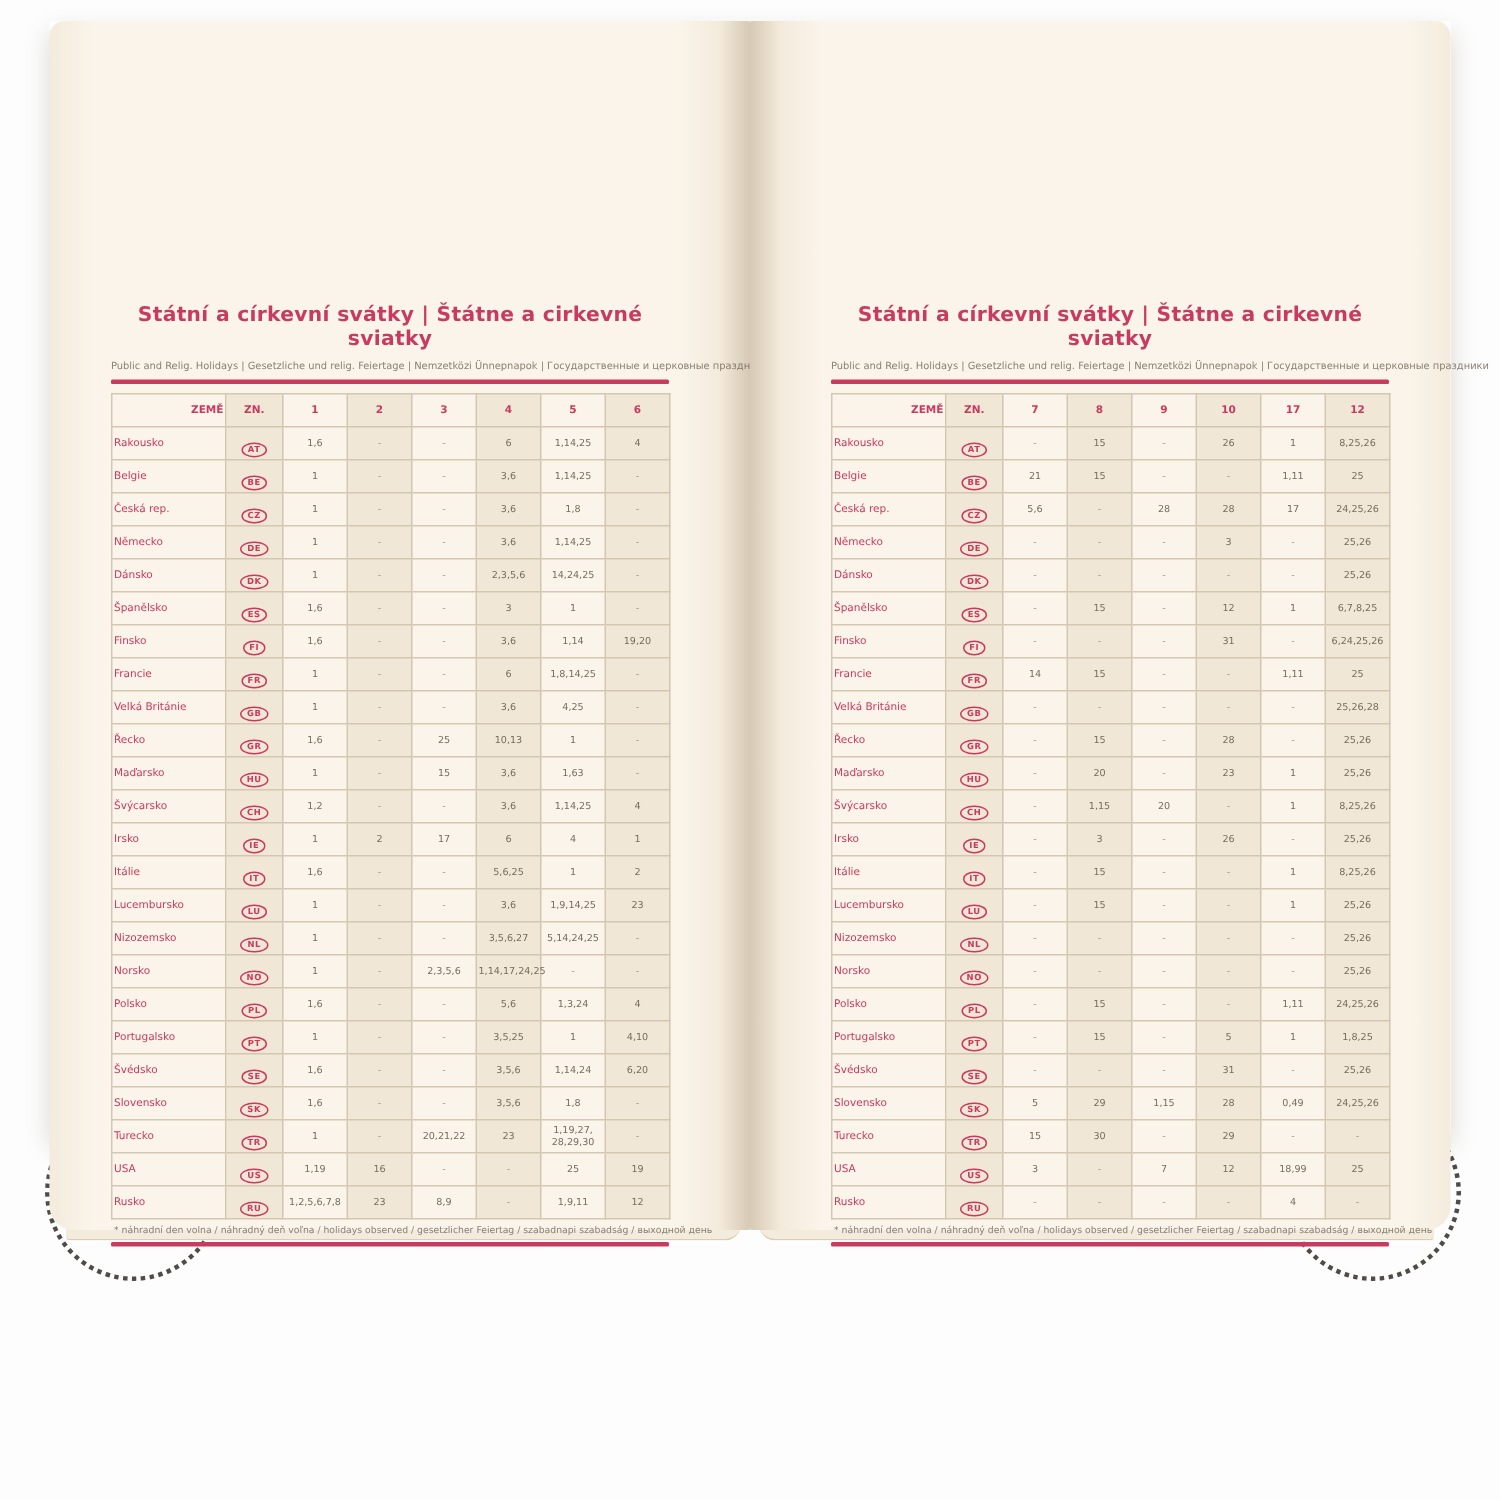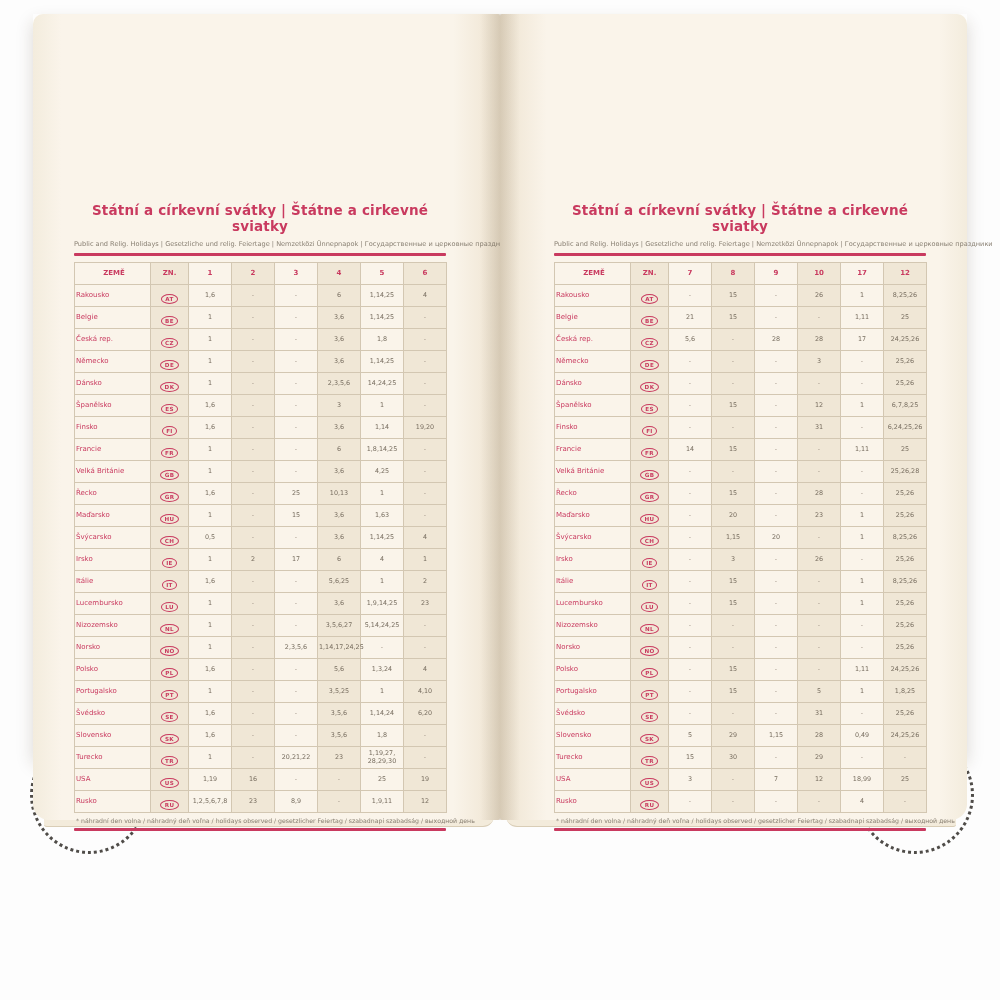--- a/index.html
+++ b/index.html
@@ -21,21 +21,21 @@
   .page-left .content{left:41px;}
   .page-right .content{left:54px;}
   .ttl{color:var(--accent);font-size:13.5px;font-weight:bold;text-align:center;margin:0 0 6px 0;letter-spacing:.2px;}
   .sub{color:#8a8174;font-size:6.6px;text-align:center;white-space:nowrap;margin-bottom:5px;}
   .rule{background:var(--accent);border-radius:1px;}
   .rule-top{height:2.5px;margin-bottom:6px;}
   .rule-bot{height:3px;margin-top:4px;}
   table.hol{border-collapse:collapse;width:372px;table-layout:fixed;}
   table.hol th,table.hol td{border:1px solid #d3c7b2;vertical-align:middle;padding:1px 1px;}
   table.hol th{color:var(--accent);font-size:7px;font-weight:bold;height:19px;}
-  table.hol th.c0{text-align:center;padding-left:4px;margin-top:24px;}
+  table.hol th.c0{text-align:right;padding-left:4px;margin-top:24px;}
   col.country{width:76px;} col.zn{width:38px;} col.m{width:43px;}
   td.cty{color:var(--accent);font-size:7px;font-weight:normal;text-align:left;padding-left:4px;height:18.4px;}
   td.zn{text-align:center;}
   td.val{color:#766c5e;font-size:6.4px;text-align:center;line-height:1.25;}
   td.dash{color:#a2978a;}
   .shade{background:#f0e7d6;}
   .badge{display:inline-block;border:1px solid var(--accent);color:var(--accent);border-radius:50%;
     font-size:5.6px;font-weight:bold;line-height:8px;padding:0 3.5px;letter-spacing:.4px;}
   .fnote{color:#8a8174;font-size:6.2px;margin-top:4px;padding-left:2px;white-space:nowrap;}
 </style>
@@ -185,21 +185,21 @@
                 <td class="val">1</td>
                 <td class="val shade dash">-</td>
                 <td class="val">15</td>
                 <td class="val shade">3,6</td>
                 <td class="val">1,63</td>
                 <td class="val shade dash">-</td>
               </tr>
               <tr>
                 <td class="cty">Švýcarsko</td>
                 <td class="zn shade"><span class="badge">CH</span></td>
-                <td class="val">0,5</td>
+                <td class="val">1,2</td>
                 <td class="val shade dash">-</td>
                 <td class="val dash">-</td>
                 <td class="val shade">3,6</td>
                 <td class="val">1,14,25</td>
                 <td class="val shade">4</td>
               </tr>
               <tr>
                 <td class="cty">Irsko</td>
                 <td class="zn shade"><span class="badge">IE</span></td>
                 <td class="val">1</td>

